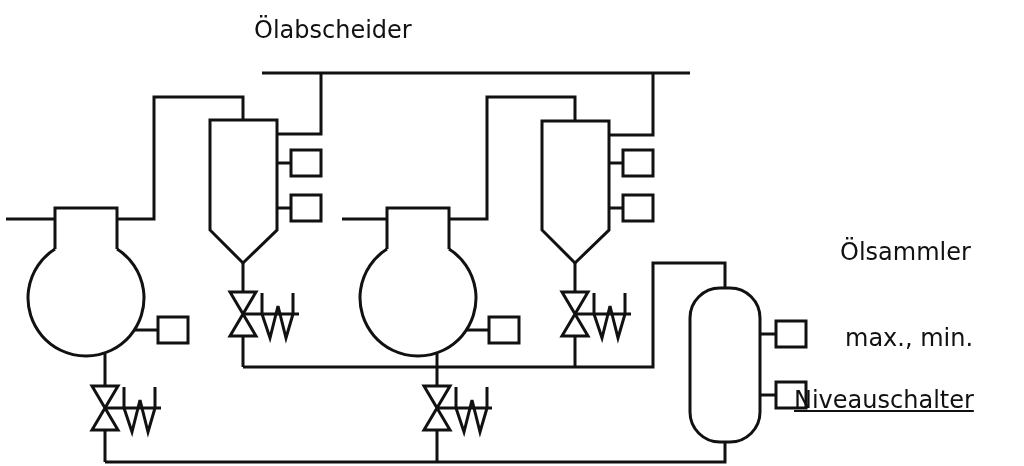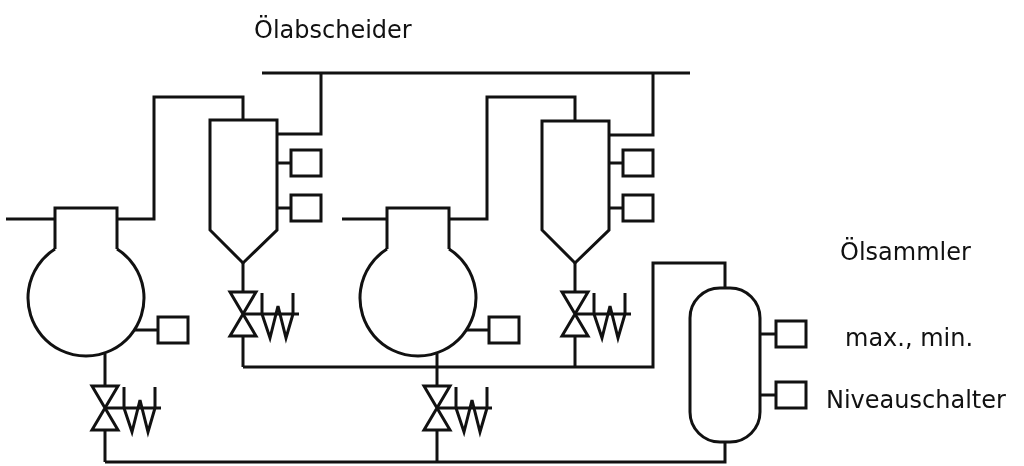--- a/index.html
+++ b/index.html
@@ -114,13 +114,13 @@
   </g>
   <g>
     <path class="ln" d="M760 395 H776"></path>
     <rect class="ln" x="776" y="382" width="30" height="26"></rect>
   </g>
 </svg>
 
 <div class="label" style="left:254px; top:18px;">Ölabscheider</div>
 <div class="label" style="left:826px; top:240px;margin-left:14px;">Ölsammler</div>
 <div class="label" style="left:826px; top:326px;margin-left:19px;">max., min.</div>
-<div class="label" style="left:826px; top:388px;">Niveauschalter</div>
+<div class="label" style="left:794px; top:388px;text-decoration:underline;">Niveauschalter</div>
 
 </body></html>

